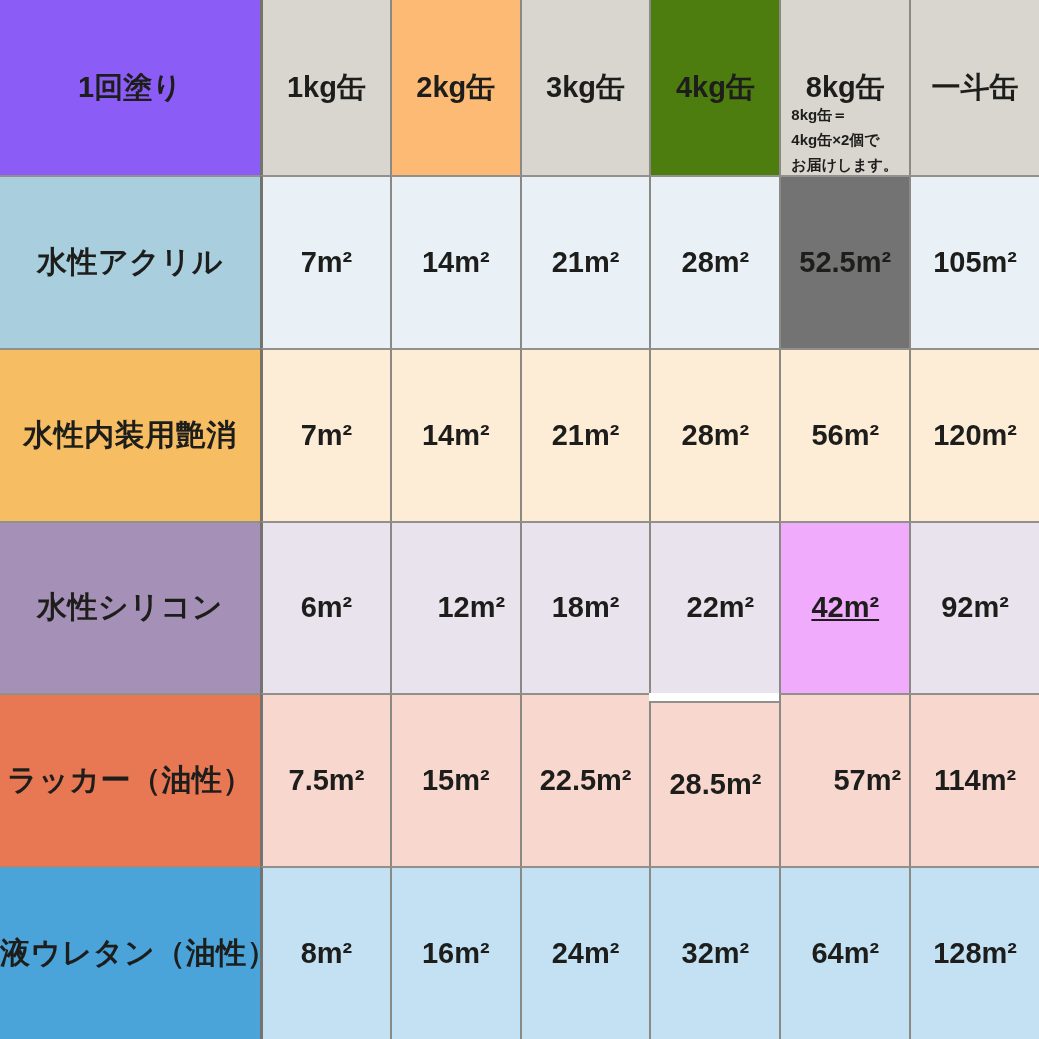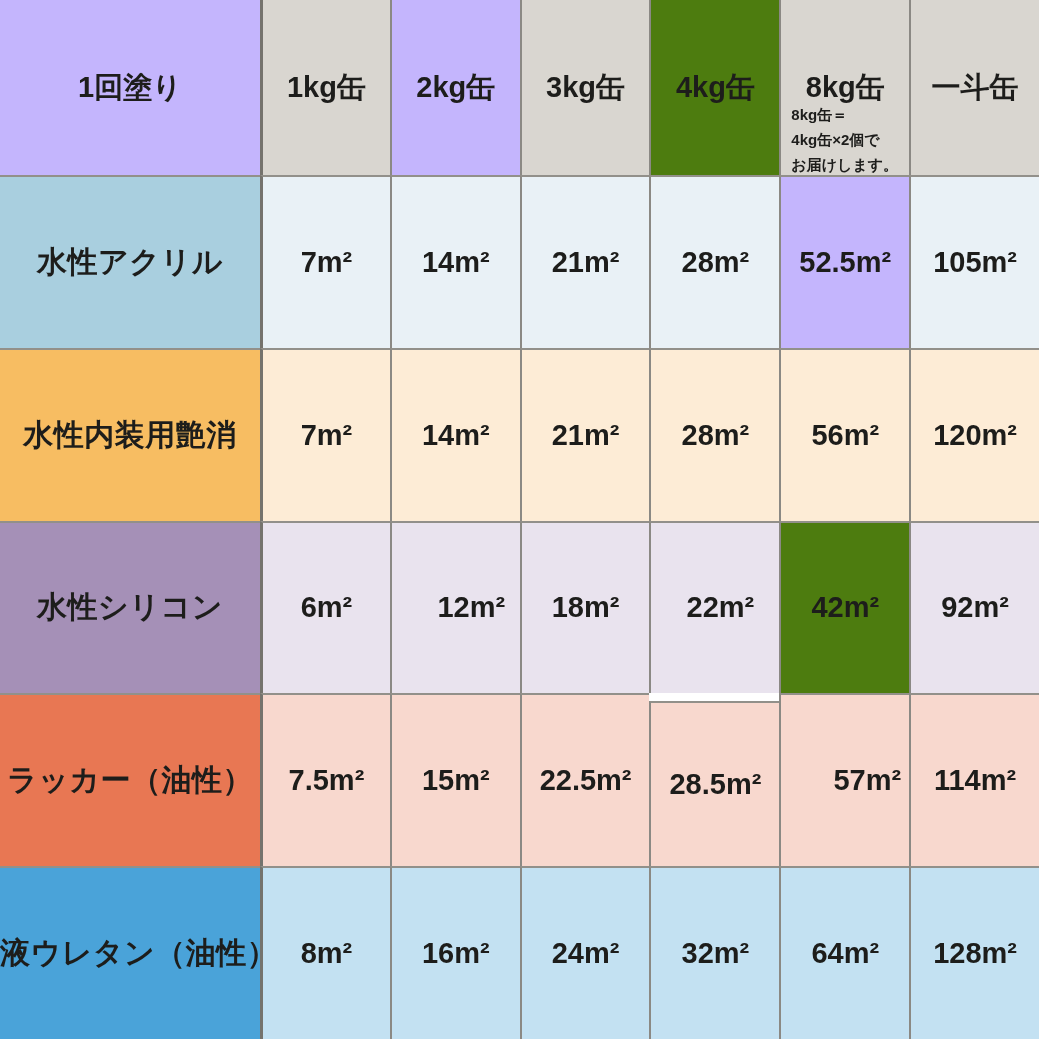--- a/index.html
+++ b/index.html
@@ -41,27 +41,27 @@
     line-height: 1.65;
     text-align: left;
     white-space: pre-line;
   }
 </style>
 </head>
 <body>
 
 <div class="table">
 
-  <div class="cell hdr corner" style="background-color: #c4b5fd;">
+  <div class="cell hdr corner" style="background-color: #8b5cf6;">
     <span>1回塗り</span>
   </div>
   <div class="cell hdr c-first" style="background-color: rgb(217, 214, 208);">
     <span>1kg缶</span>
   </div>
-  <div class="cell hdr c-mid" style="background-color: #c4b5fd; text-align: center;">
+  <div class="cell hdr c-mid" style="background-color: #fdba74; text-align: center;">
     <span>2kg缶</span>
   </div>
   <div class="cell hdr c-mid" style="background-color: rgb(217, 214, 208);">
     <span>3kg缶</span>
   </div>
   <div class="cell hdr c-mid" style="background-color: #4d7c0f;">
     <span>4kg缶</span>
   </div>
   <div class="cell hdr c-mid" style="background-color: rgb(217, 214, 208);">
     <span>8kg缶</span>
@@ -81,21 +81,21 @@
   </div>
   <div class="cell r-data c-mid value" style="background-color: rgb(233, 241, 246);">
     <span>14m²</span>
   </div>
   <div class="cell r-data c-mid value" style="background-color: rgb(233, 241, 246);">
     <span>21m²</span>
   </div>
   <div class="cell r-data c-mid value" style="background-color: rgb(233, 241, 246);">
     <span>28m²</span>
   </div>
-  <div class="cell r-data c-mid value" style="background-color: #c4b5fd;">
+  <div class="cell r-data c-mid value" style="background-color: #737373;">
     <span>52.5m²</span>
   </div>
   <div class="cell r-data c-mid value" style="background-color: rgb(233, 241, 246);">
     <span>105m²</span>
   </div>
 
   <div class="cell r-data row-label" style="background-color: rgb(247, 189, 98);">
     <span>水性内装用艶消</span>
   </div>
   <div class="cell r-data c-first value" style="background-color: rgb(253, 236, 214);">
@@ -125,21 +125,21 @@
   </div>
   <div class="cell r-data c-mid value" style="background-color: rgb(233, 227, 238); padding-left: 31px;">
     <span>12m²</span>
   </div>
   <div class="cell r-data c-mid value" style="background-color: rgb(233, 227, 238);">
     <span>18m²</span>
   </div>
   <div class="cell r-data c-mid value" style="background-color: rgb(233, 227, 238); padding-left: 10px;">
     <span>22m²</span>
   </div>
-  <div class="cell r-data c-mid value" style="background-color: #4d7c0f;">
+  <div class="cell r-data c-mid value" style="background-color: #f0abfc; text-decoration: underline;">
     <span>42m²</span>
   </div>
   <div class="cell r-data c-mid value" style="background-color: rgb(233, 227, 238);">
     <span>92m²</span>
   </div>
 
   <div class="cell r-data row-label" style="background-color: rgb(232, 119, 83);">
     <span>ラッカー（油性）</span>
   </div>
   <div class="cell r-data c-first value" style="background-color: rgb(248, 216, 206);">

